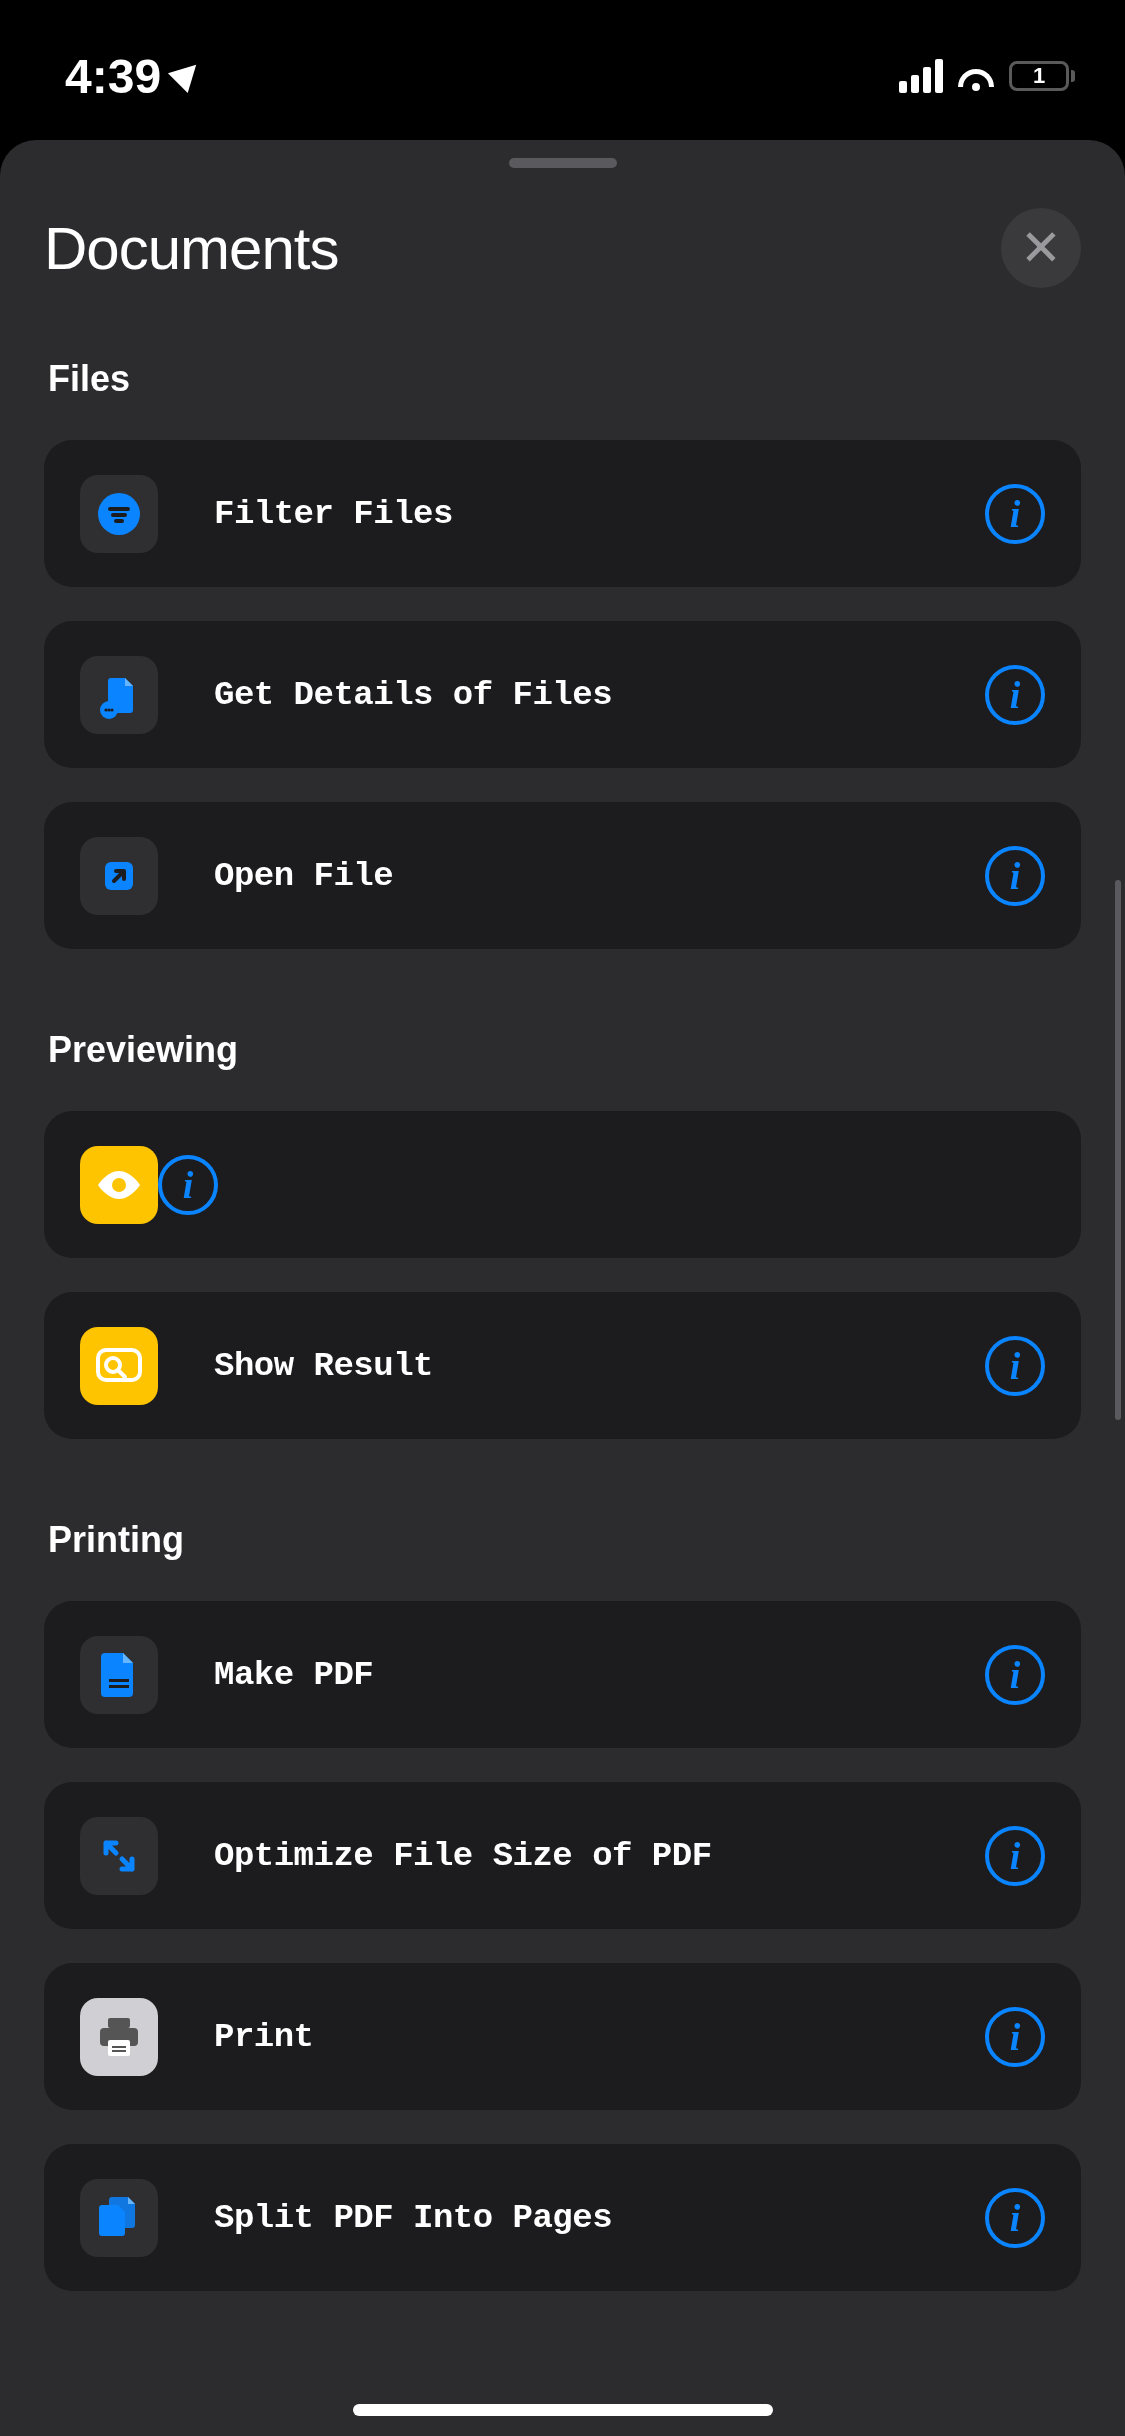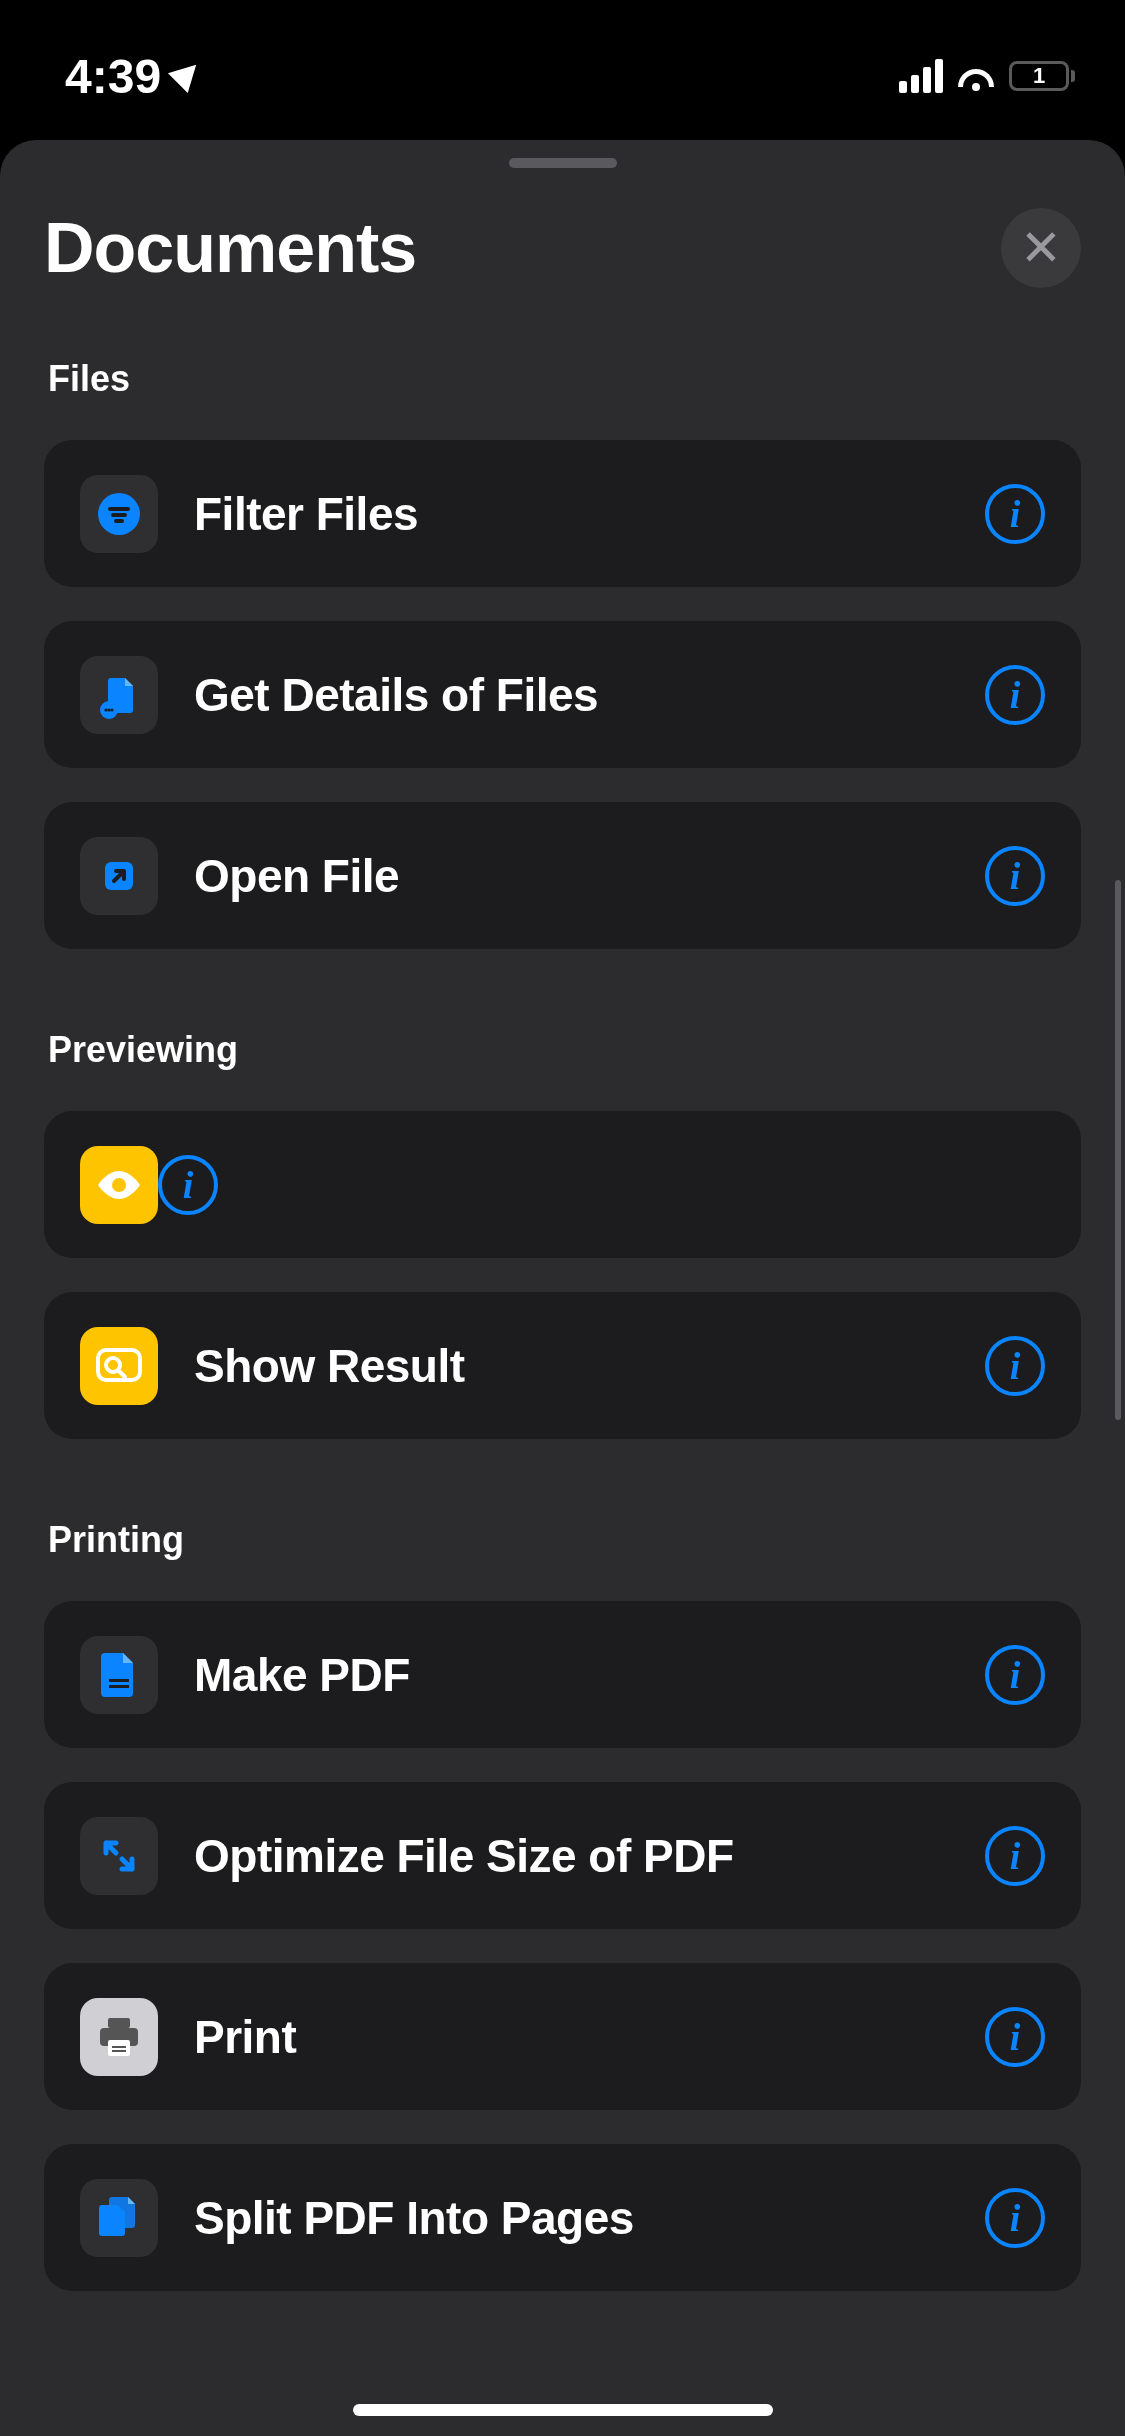--- a/index.html
+++ b/index.html
@@ -74,21 +74,21 @@
   }
   .grabber {
     width:108px; height:10px; background:#5a5a5e; border-radius:6px;
     margin: 18px auto 0;
   }
   .sheet-header {
     display:flex; align-items:center; justify-content:space-between;
     margin-top: 40px; margin-bottom: 70px;
   }
   .sheet-title {
-    font-size: 70px; font-weight:700; letter-spacing:-1px;
+    font-size: 60px; font-weight:400; letter-spacing:-1px;
   }
   .close-btn {
     width:80px; height:80px; border-radius:50%; background:#3a3a3c;
     display:flex; align-items:center; justify-content:center;
   }
   .close-x {
     font-size:50px; color:#9a9a9e; font-weight:300; line-height:1;
   }
   .section-title {
     font-size:36px; font-weight:700; margin: 0 0 40px 4px;
@@ -101,21 +101,21 @@
   }
   .icon-tile {
     width:78px; height:78px; border-radius:18px;
     display:flex; align-items:center; justify-content:center;
     flex-shrink:0;
   }
   .tile-dark { background:#2f2f31; }
   .tile-yellow { background:#ffc400; }
   .tile-gray { background:#d0d0d4; }
   .row-label {
-    flex:1; font-size:46px; font-weight:600; margin-left:36px; letter-spacing:-0.5px;
+    flex:1; font-size:34px; font-weight:600; margin-left:56px; letter-spacing:-0.5px;font-family:Liberation Mono, monospace;
   }
   .info-btn {
     width:60px; height:60px; border:4px solid #0a84ff; border-radius:50%;
     display:flex; align-items:center; justify-content:center; flex-shrink:0;
   }
   .info-i {
     font-family: Georgia, serif; font-style:italic;
     color:#0a84ff; font-size:38px; font-weight:600;
   }
   .ic-svg { display:block; }

